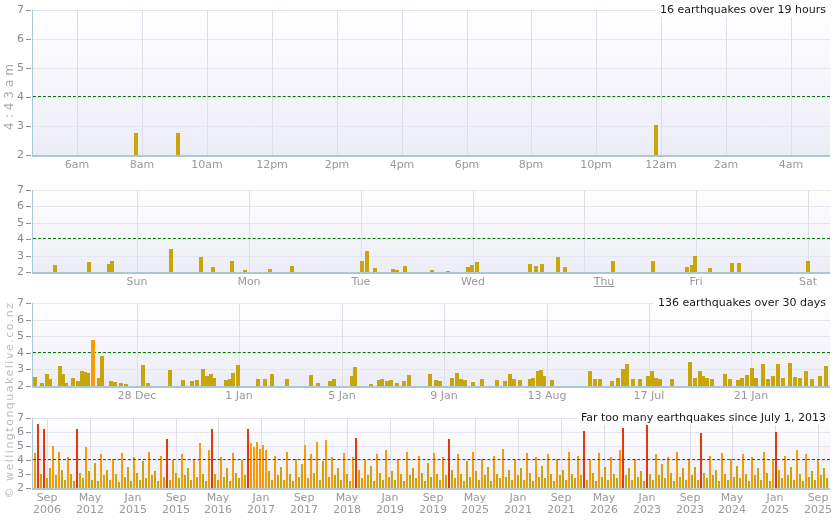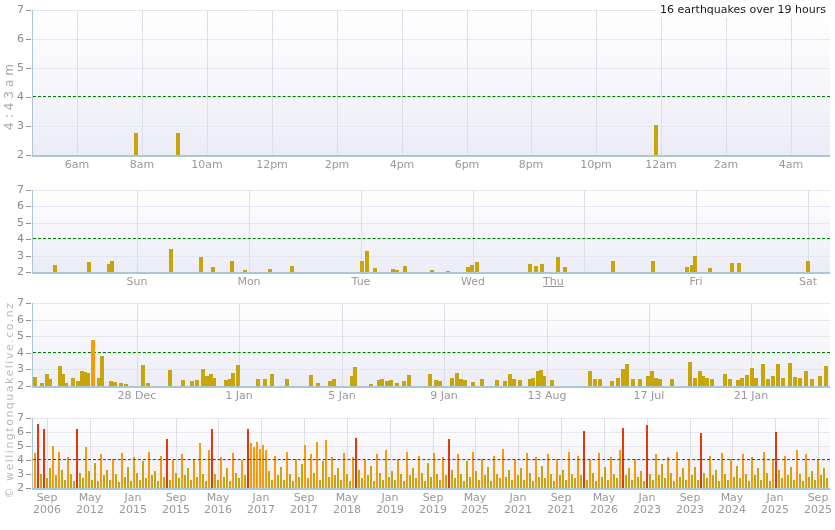--- a/index.html
+++ b/index.html
@@ -100,21 +100,21 @@
         <div style="position: absolute; left: 26px; top: 272px; width: 5px; height: 1px; background: rgb(143, 143, 152);"></div>
         <div style="position: absolute; left: 137px; top: 190px; width: 1px; height: 82px; background: rgb(222, 222, 233); z-index: 1;"></div>
         <div style="position: absolute; left: 109px; top: 276px; width: 56px; text-align: center; font-size: 11px; line-height: 12px; color: rgb(152, 152, 158);">Sun</div>
         <div style="position: absolute; left: 249px; top: 190px; width: 1px; height: 82px; background: rgb(222, 222, 233); z-index: 1;"></div>
         <div style="position: absolute; left: 221px; top: 276px; width: 56px; text-align: center; font-size: 11px; line-height: 12px; color: rgb(152, 152, 158);">Mon</div>
         <div style="position: absolute; left: 361px; top: 190px; width: 1px; height: 82px; background: rgb(222, 222, 233); z-index: 1;"></div>
         <div style="position: absolute; left: 333px; top: 276px; width: 56px; text-align: center; font-size: 11px; line-height: 12px; color: rgb(152, 152, 158);">Tue</div>
         <div style="position: absolute; left: 473px; top: 190px; width: 1px; height: 82px; background: rgb(222, 222, 233); z-index: 1;"></div>
         <div style="position: absolute; left: 445px; top: 276px; width: 56px; text-align: center; font-size: 11px; line-height: 12px; color: rgb(152, 152, 158);">Wed</div>
         <div style="position: absolute; left: 584px; top: 190px; width: 1px; height: 82px; background: rgb(222, 222, 233); z-index: 1;"></div>
-        <div style="position: absolute; left: 543px; top: 276px; width: 56px; font-size: 11px; line-height: 12px; color: rgb(152, 152, 158); text-decoration: underline;">Thu</div>
+        <div style="position: absolute; left: 576px; top: 276px; width: 56px; text-align: center; font-size: 11px; line-height: 12px; color: rgb(152, 152, 158); text-decoration: underline;">Thu</div>
         <div style="position: absolute; left: 696px; top: 190px; width: 1px; height: 82px; background: rgb(222, 222, 233); z-index: 1;"></div>
         <div style="position: absolute; left: 668px; top: 276px; width: 56px; text-align: center; font-size: 11px; line-height: 12px; color: rgb(152, 152, 158);">Fri</div>
         <div style="position: absolute; left: 808px; top: 190px; width: 1px; height: 82px; background: rgb(222, 222, 233); z-index: 1;"></div>
         <div style="position: absolute; left: 780px; top: 276px; width: 56px; text-align: center; font-size: 11px; line-height: 12px; color: rgb(152, 152, 158);">Sat</div>
         <div style="position: absolute; left: 33px; top: 238.2px; width: 797px; height: 0px; border-top: 1px dashed rgb(0, 122, 0); z-index: 1;"></div>
         <div style="position: absolute; left: 53px; top: 265.44px; width: 4px; height: 6.56px; background: rgb(200, 166, 10); z-index: 2;"></div>
         <div style="position: absolute; left: 87px; top: 262.16px; width: 4px; height: 9.84px; background: rgb(200, 166, 10); z-index: 2;"></div>
         <div style="position: absolute; left: 107px; top: 263.8px; width: 4px; height: 8.2px; background: rgb(200, 166, 10); z-index: 2;"></div>
         <div style="position: absolute; left: 110px; top: 261.34px; width: 4px; height: 10.66px; background: rgb(200, 166, 10); z-index: 2;"></div>
         <div style="position: absolute; left: 169px; top: 249.04px; width: 4px; height: 22.96px; background: rgb(200, 166, 10); z-index: 2;"></div>
@@ -289,20 +289,21 @@
         <div style="position: absolute; left: 776px; top: 364.42px; width: 4px; height: 21.58px; background: rgb(200, 166, 10); z-index: 2;"></div>
         <div style="position: absolute; left: 781px; top: 377.7px; width: 4px; height: 8.3px; background: rgb(200, 166, 10); z-index: 2;"></div>
         <div style="position: absolute; left: 788px; top: 362.76px; width: 4px; height: 23.24px; background: rgb(200, 166, 10); z-index: 2;"></div>
         <div style="position: absolute; left: 793px; top: 376.87px; width: 4px; height: 9.13px; background: rgb(200, 166, 10); z-index: 2;"></div>
         <div style="position: absolute; left: 798px; top: 377.7px; width: 4px; height: 8.3px; background: rgb(200, 166, 10); z-index: 2;"></div>
         <div style="position: absolute; left: 804px; top: 371.06px; width: 4px; height: 14.94px; background: rgb(200, 166, 10); z-index: 2;"></div>
         <div style="position: absolute; left: 810px; top: 379.36px; width: 4px; height: 6.64px; background: rgb(200, 166, 10); z-index: 2;"></div>
         <div style="position: absolute; left: 818px; top: 376.04px; width: 4px; height: 9.96px; background: rgb(200, 166, 10); z-index: 2;"></div>
         <div style="position: absolute; left: 824px; top: 366.08px; width: 4px; height: 19.92px; background: rgb(200, 166, 10); z-index: 2;"></div>
         <div style="position: absolute; left: 32px; top: 386px; width: 798px; height: 2px; background: rgb(170, 200, 212); z-index: 2;"></div>
+        <div style="position: absolute; right: 5px; top: 295px; height: 15px; line-height: 15px; background: rgb(255, 255, 255); padding: 0px 4px; font-size: 11px; color: rgb(23, 24, 28); z-index: 4; white-space: nowrap;">136 earthquakes over 30 days</div>
       </div>
       <div style="position: absolute; left: 0px; top: 0px; width: 835px; height: 530px; pointer-events: none;">
         <div style="position: absolute; left: 32px; top: 418px; width: 798px; height: 70px; background: linear-gradient(rgb(255, 255, 255), rgb(236, 236, 247)); border-left: 1px solid rgb(170, 200, 212); box-sizing: border-box; z-index: 0;"></div>
         <div style="position: absolute; left: 33px; top: 418px; width: 797px; height: 1px; background: rgb(230, 230, 240); z-index: 1;"></div>
         <div style="position: absolute; left: 2px; top: 412px; width: 22px; text-align: right; font-size: 11px; line-height: 12px; color: rgb(138, 138, 146);">7</div>
         <div style="position: absolute; left: 26px; top: 418px; width: 5px; height: 1px; background: rgb(143, 143, 152);"></div>
         <div style="position: absolute; left: 33px; top: 432px; width: 797px; height: 1px; background: rgb(230, 230, 240); z-index: 1;"></div>
         <div style="position: absolute; left: 2px; top: 426px; width: 22px; text-align: right; font-size: 11px; line-height: 12px; color: rgb(138, 138, 146);">6</div>
         <div style="position: absolute; left: 26px; top: 432px; width: 5px; height: 1px; background: rgb(143, 143, 152);"></div>
         <div style="position: absolute; left: 33px; top: 446px; width: 797px; height: 1px; background: rgb(230, 230, 240); z-index: 1;"></div>
@@ -671,15 +672,16 @@
         <div style="position: absolute; left: 801.75px; top: 481px; width: 2.5px; height: 7px; background: rgb(200, 166, 10); z-index: 2;"></div>
         <div style="position: absolute; left: 804.75px; top: 454.4px; width: 2.5px; height: 33.6px; background: rgb(249, 155, 6); z-index: 2;"></div>
         <div style="position: absolute; left: 807.75px; top: 476.8px; width: 2.5px; height: 11.2px; background: rgb(200, 166, 10); z-index: 2;"></div>
         <div style="position: absolute; left: 810.75px; top: 471.2px; width: 2.5px; height: 16.8px; background: rgb(200, 166, 10); z-index: 2;"></div>
         <div style="position: absolute; left: 813.75px; top: 479.6px; width: 2.5px; height: 8.4px; background: rgb(200, 166, 10); z-index: 2;"></div>
         <div style="position: absolute; left: 816.75px; top: 458.6px; width: 2.5px; height: 29.4px; background: rgb(249, 155, 6); z-index: 2;"></div>
         <div style="position: absolute; left: 819.75px; top: 475.4px; width: 2.5px; height: 12.6px; background: rgb(200, 166, 10); z-index: 2;"></div>
         <div style="position: absolute; left: 822.75px; top: 468.4px; width: 2.5px; height: 19.6px; background: rgb(200, 166, 10); z-index: 2;"></div>
         <div style="position: absolute; left: 825.75px; top: 478.2px; width: 2.5px; height: 9.8px; background: rgb(200, 166, 10); z-index: 2;"></div>
         <div style="position: absolute; left: 32px; top: 488px; width: 798px; height: 2px; background: rgb(170, 200, 212); z-index: 2;"></div>
+        <div style="position: absolute; right: 5px; top: 410px; height: 15px; line-height: 15px; background: rgb(255, 255, 255); padding: 0px 4px; font-size: 11px; color: rgb(23, 24, 28); z-index: 4; white-space: nowrap;">Far too many earthquakes since July 1, 2013</div>
       </div>
     </div>
 </div>
 
 </body></html>

